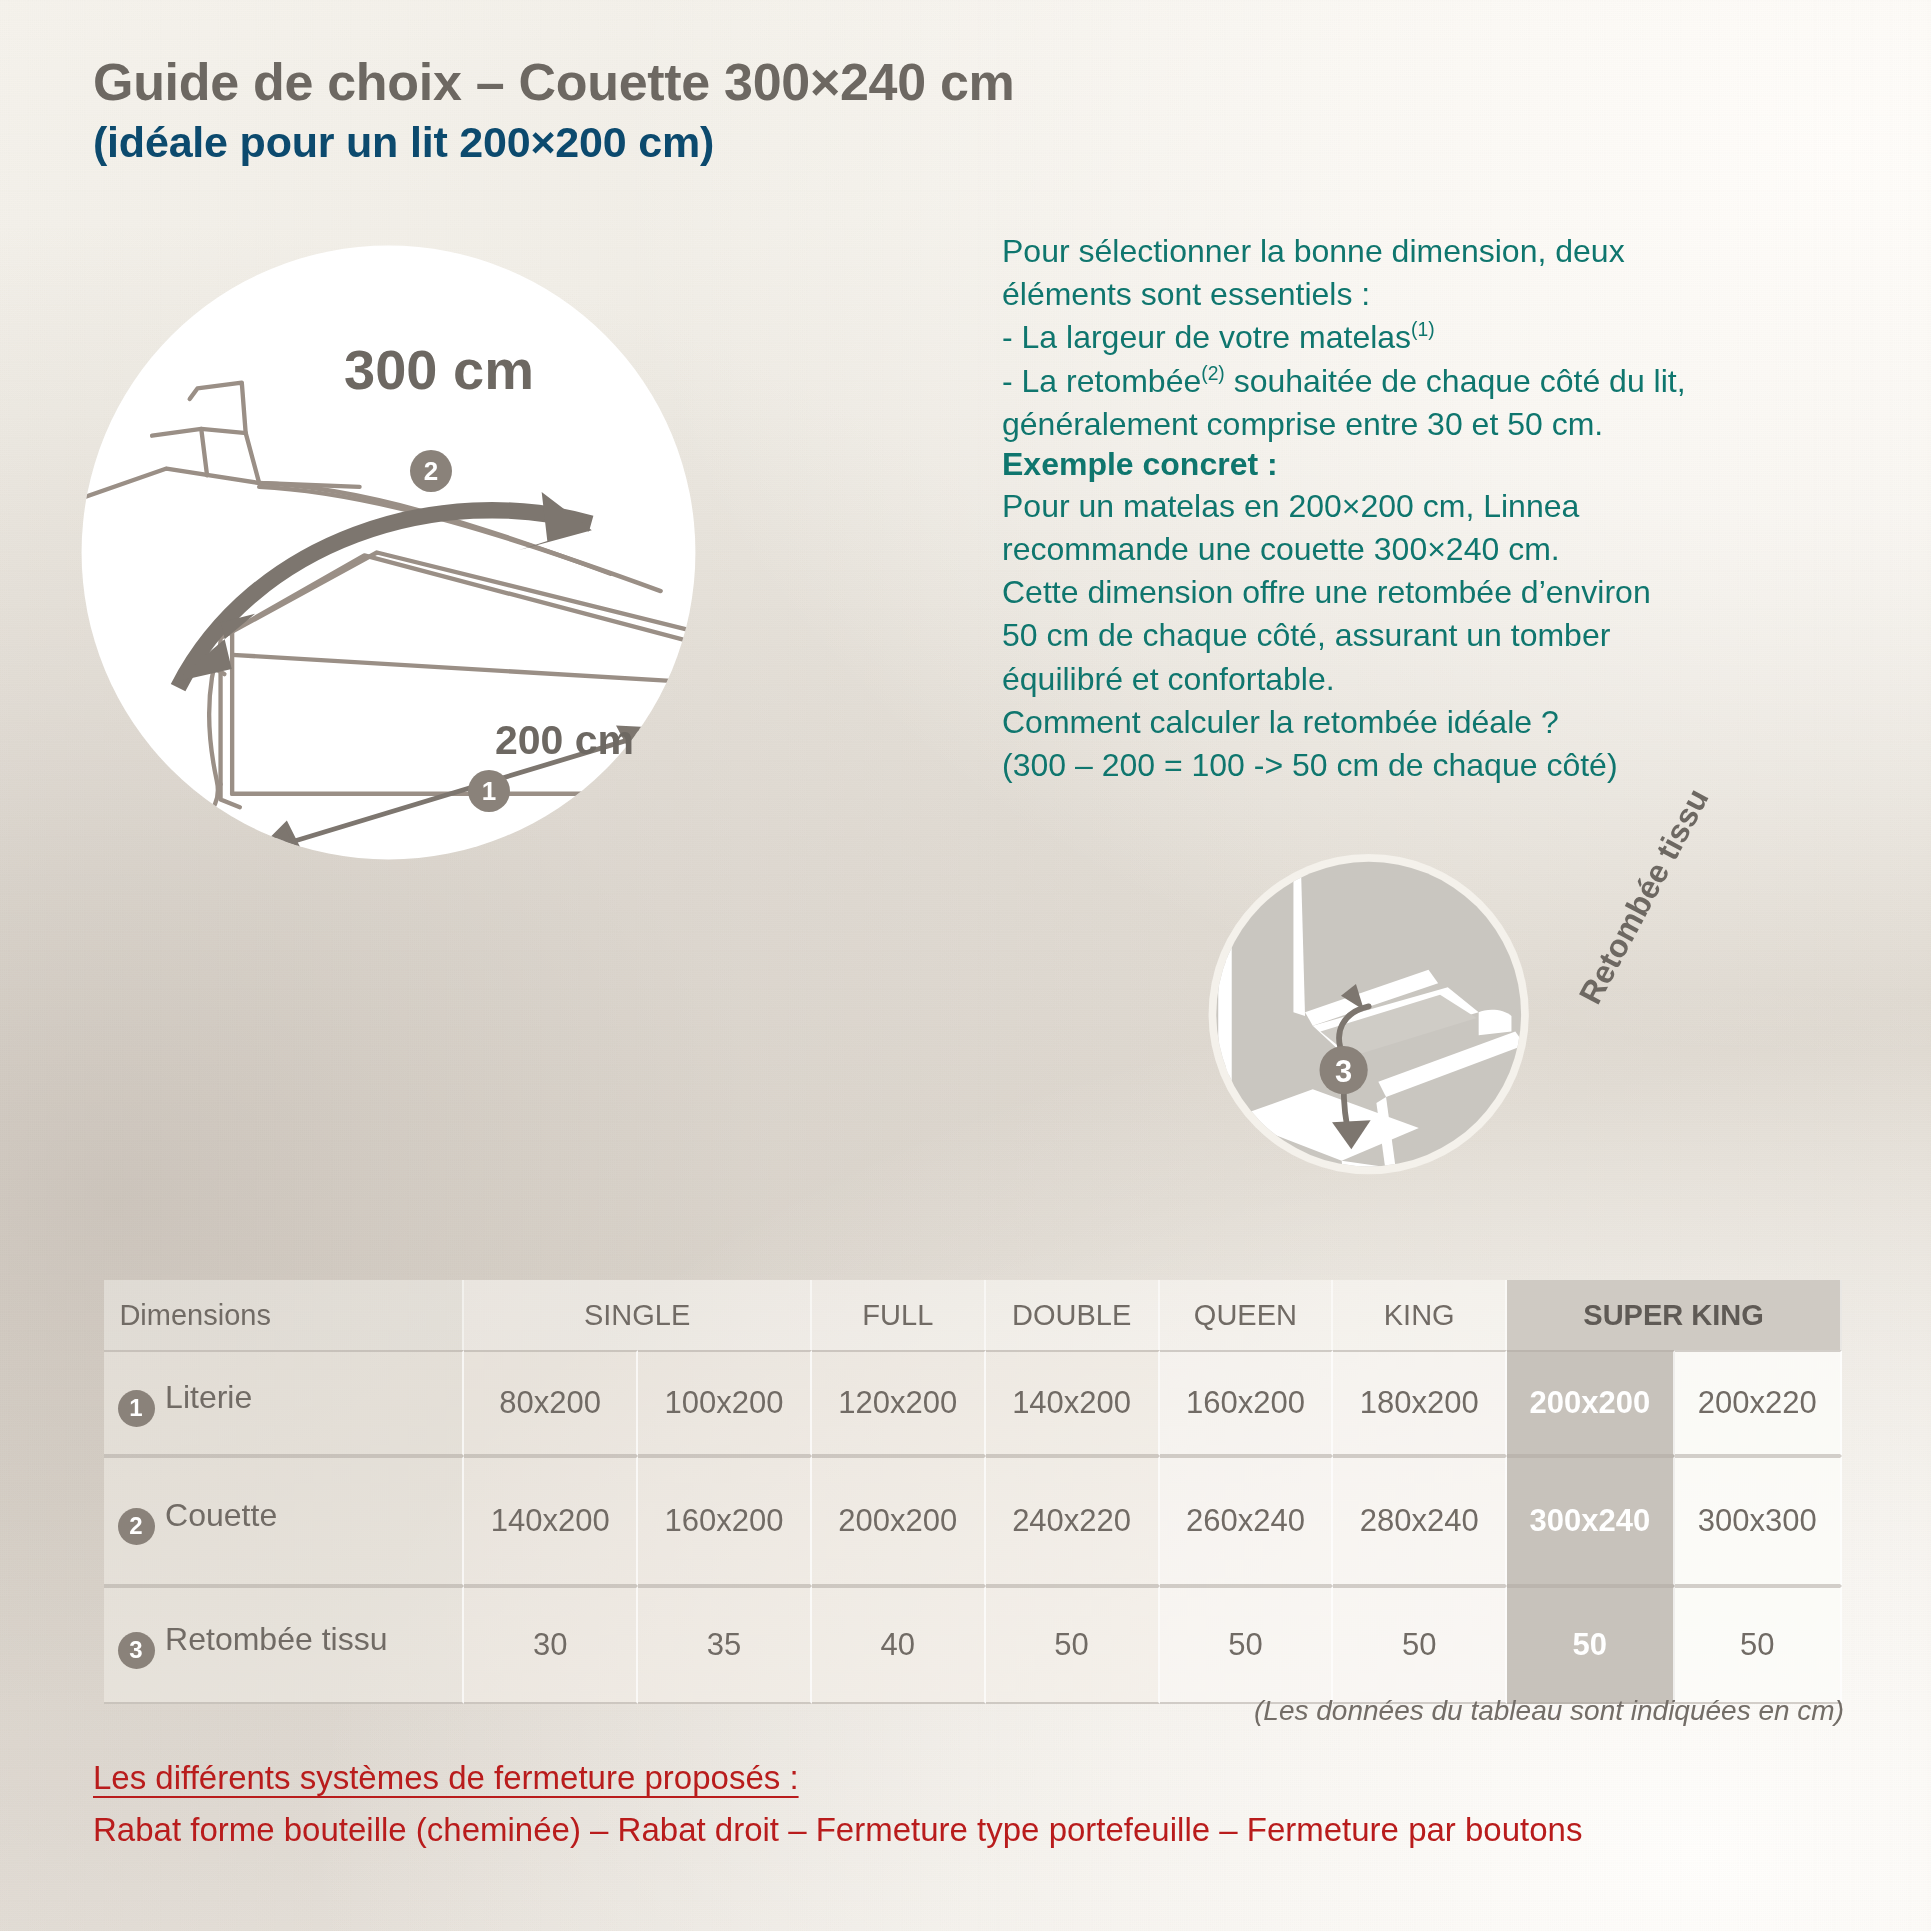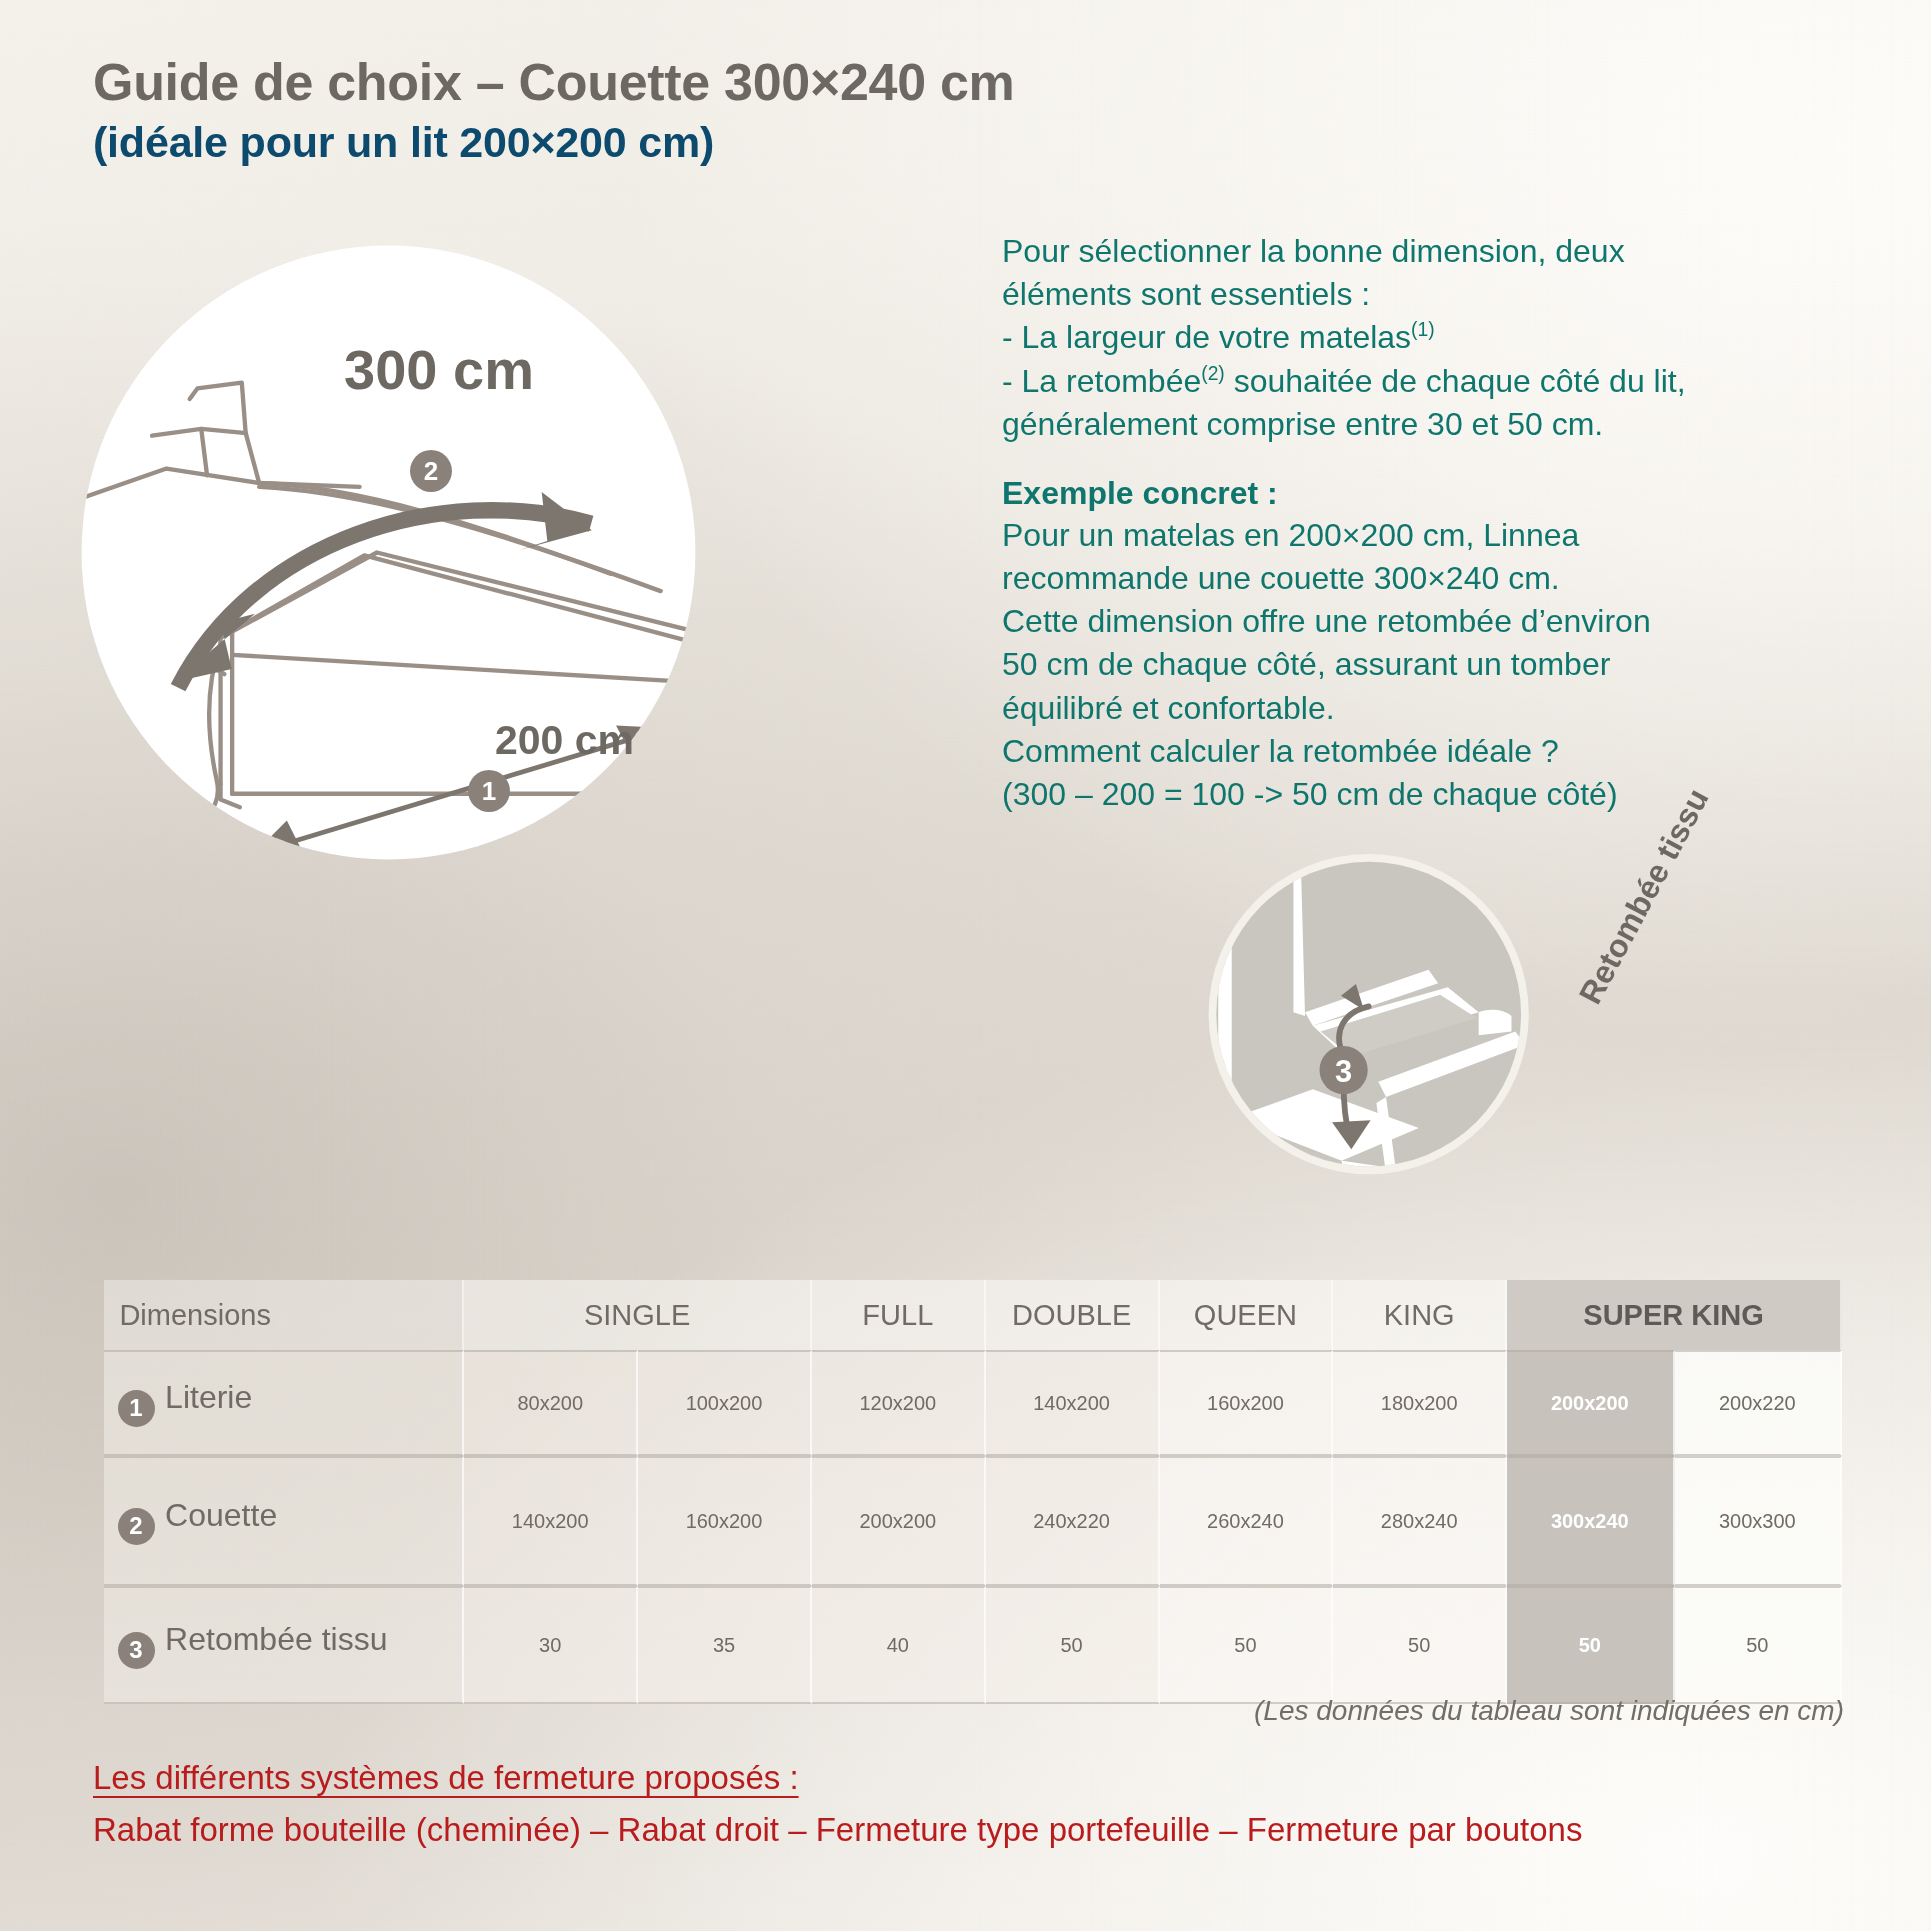--- a/index.html
+++ b/index.html
@@ -42,21 +42,21 @@
   }
 
   
   #right-col {
     position: absolute; left: 1002px; top: 230px; width: 850px;
     color: #0f766e;
   }
   .para { font-size: 32px; line-height: 1.35; }
   .para .ln { display: block; white-space: nowrap; }
   .sup { font-size: 19.3px; vertical-align: super; }
-  #example-block { margin-top: 29px; }
+  #example-block { }
   .block-head { font-size: 32px; font-weight: bold; margin-bottom: 1.9px; }
 
   
   #main-circle-wrap { position: absolute; left: 70px; top: 234px; width: 637px; height: 637px; }
 
   
   #small-circle-wrap { position: absolute; left: 1197px; top: 842px; width: 463px; height: 406px; }
 
   
   #table-wrap { position: absolute; left: 104px; top: 1280px; width: 1738px; }
@@ -68,21 +68,21 @@
   
   .hdr-cell {
     height: 70px; font-size: 29px; color: #6f6963;
     background: rgba(251,249,246,0.55);
     border-right: 2.9px solid rgba(255,255,255,0.55);
   }
   .hdr-cell.first { text-align: left; padding-left: 15.4px; background: rgba(249,247,243,0.42); }
   .hdr-cell.hl { background: #cfcac3; font-weight: bold; color: #5f5a55; }
 
   .row-cell {
-    height: 102px; font-size: 20px;
+    height: 102px; font-size: 31px;
     background: rgba(243,239,233,0.62);
     border-right: 2.9px solid rgba(255,255,255,0.72);
     border-bottom: 2.9px solid rgba(176,170,163,0.55);
     border-top: 2.9px solid rgba(176,170,163,0.55);
   }
   .row-cell.label {
     text-align: left; padding-left: 13.5px; font-size: 32px;
     background: rgba(240,236,229,0.58);
   }
   .row-cell.alt { background: rgba(249,247,243,0.70); }

